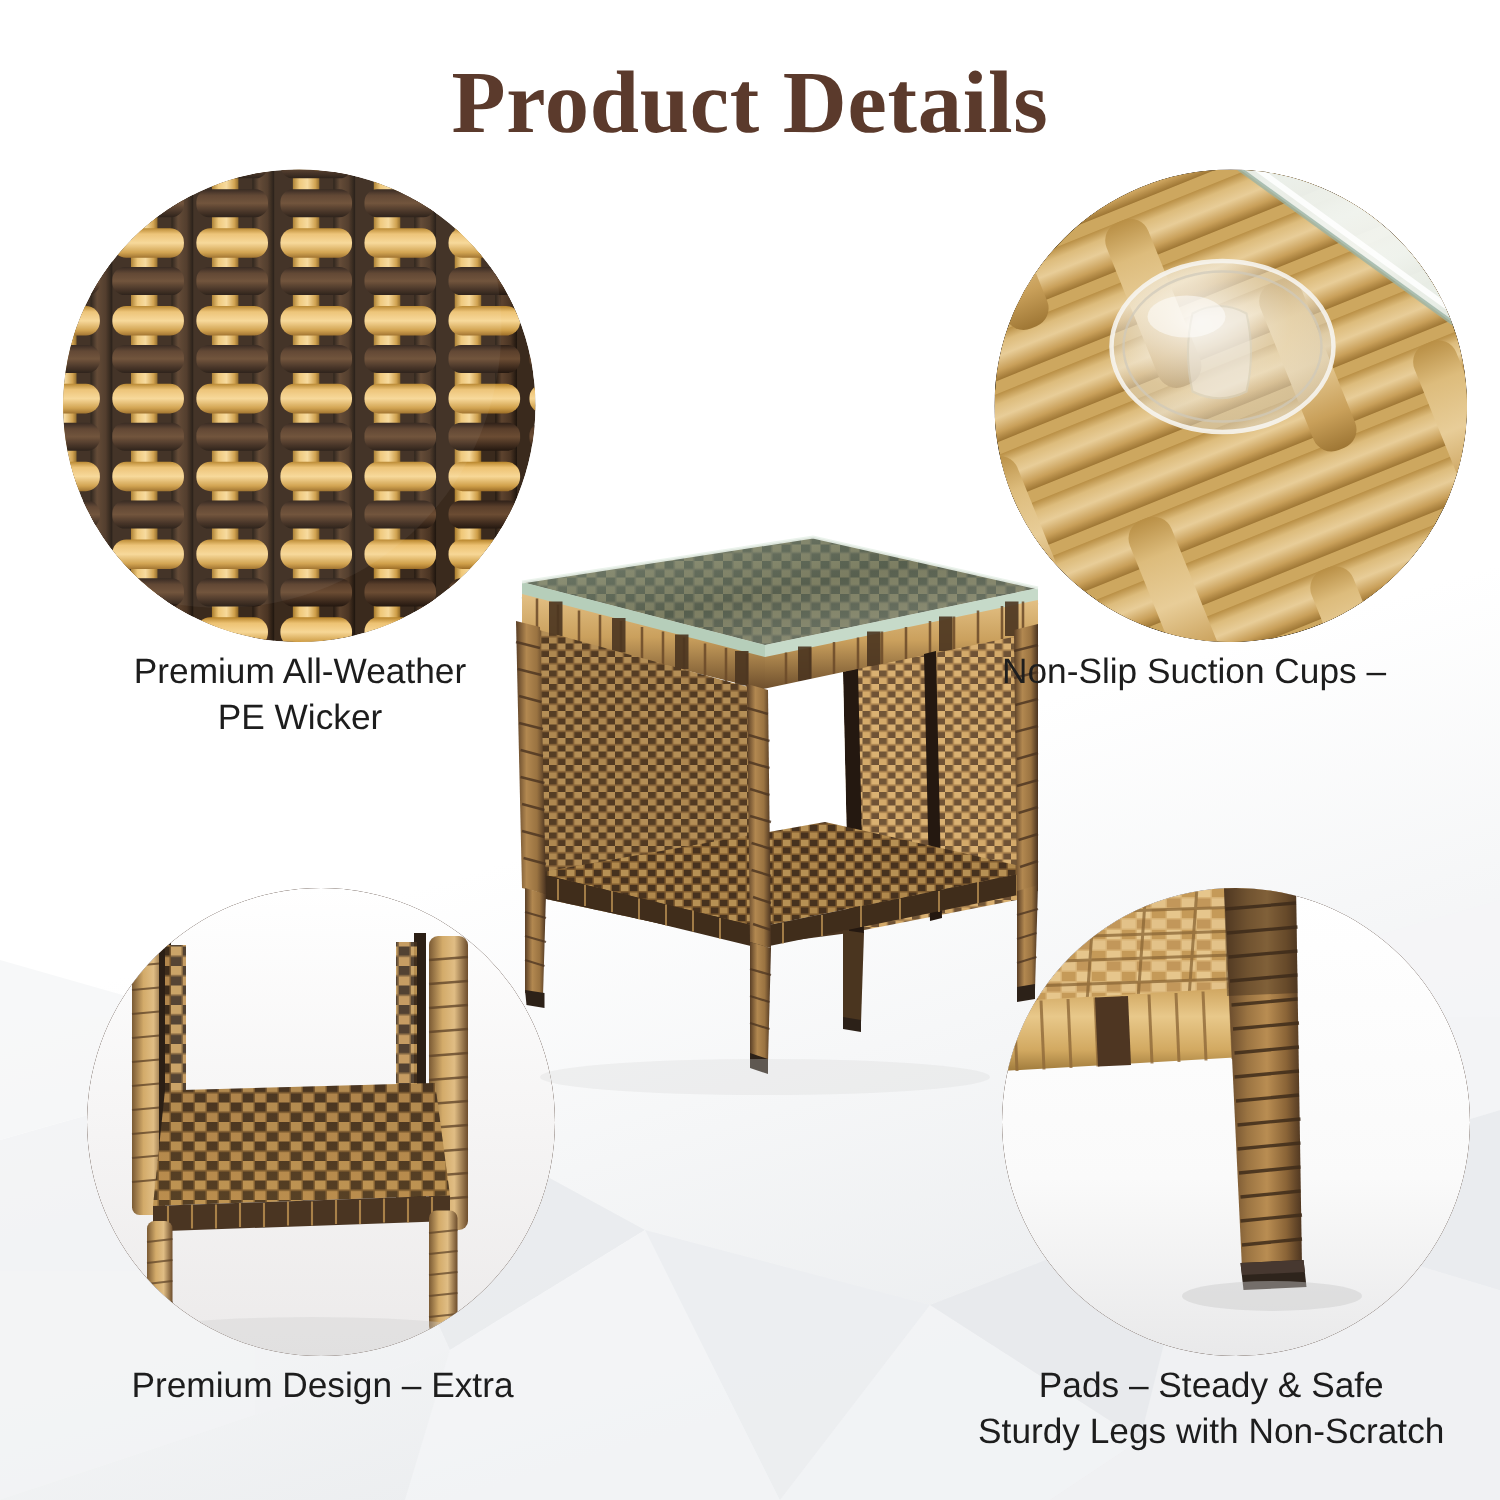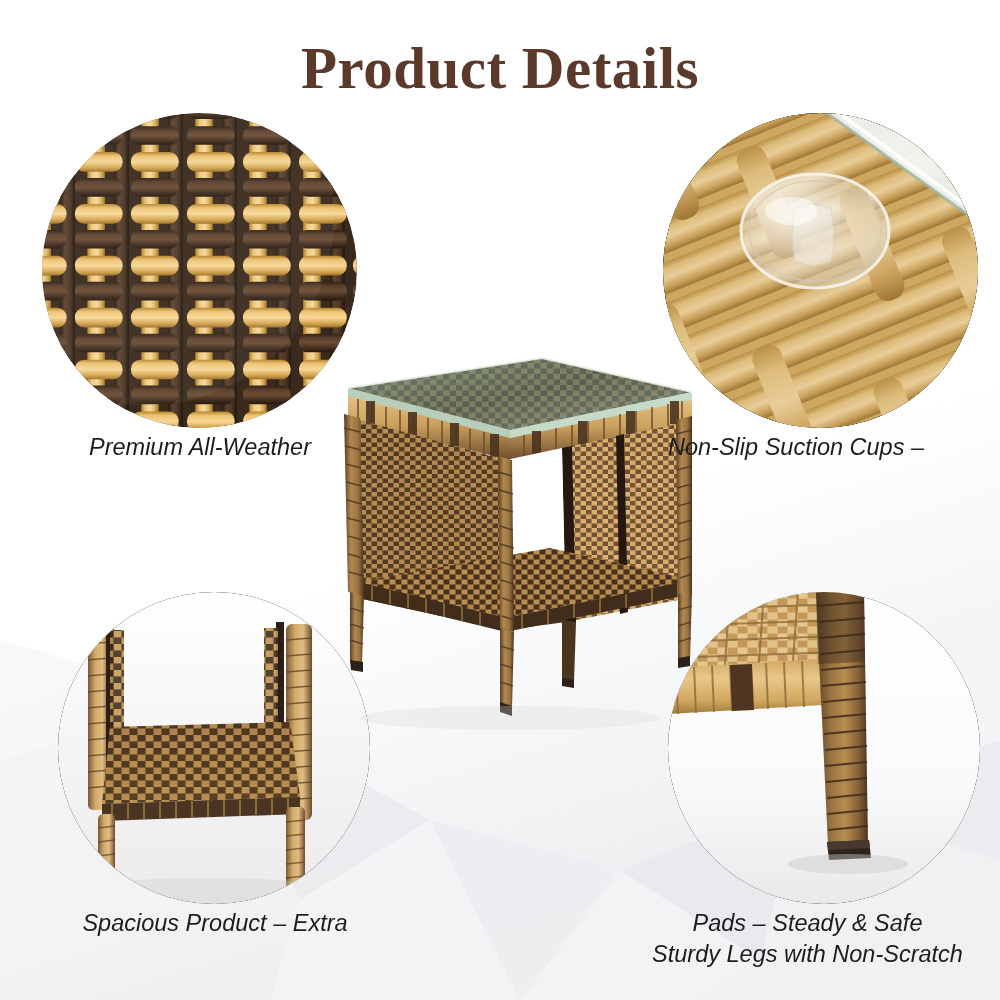--- a/index.html
+++ b/index.html
@@ -37,21 +37,20 @@
   .circ-inner{position:absolute;inset:0;border-radius:50%;overflow:hidden;}
 
   
   .weave-tex{position:absolute;left:-6%;top:-6%;width:112%;height:112%;}
 
   
   .caption{
     position:absolute;text-align:center;z-index:7;
     color:#1d1d1d;font-size:23.5px;line-height:31px;
     font-family:"Liberation Sans", sans-serif;
-    font-style:italic;
   }
 
   
   .product{position:absolute;left:300px;top:330px;width:400px;height:420px;z-index:5;}
 
   .svgfill{display:block;width:100%;height:100%;}
 </style>
 </head>
 <body>
 
@@ -259,20 +258,21 @@
             <rect x="318" y="326" width="30" height="18" rx="8"></rect>
           </g>
         </g>
         <ellipse cx="120" cy="120" rx="180" ry="180" fill="#ffffff" opacity="0.05"></ellipse>
       </svg>
     </div>
   </div>
 
   <div class="caption" style="left:20px;top:432px;width:360px;">
     <div>Premium All-Weather</div>
+    <div>PE Wicker</div>
   </div>
 
   <div class="circle ringed" style="left:663px;top:113px;width:315px;height:315px;">
     <div class="circ-inner">
       <svg class="svgfill" viewBox="0 0 315 315" preserveAspectRatio="xMidYMid slice">
         <defs>
           <linearGradient id="tanStrand" x1="0" y1="0" x2="0" y2="1">
             <stop offset="0" stop-color="#b98f45"></stop>
             <stop offset="0.22" stop-color="#ddbc7c"></stop>
             <stop offset="0.5" stop-color="#e8cd98"></stop>
@@ -460,21 +460,21 @@
           <line x1="228" y1="272" x2="247" y2="270"></line>
           <line x1="228" y1="286" x2="247" y2="284"></line>
         </g>
 
         <ellipse cx="150" cy="300" rx="130" ry="14" fill="#cfcfcf" opacity="0.35"></ellipse>
       </svg>
     </div>
   </div>
 
   <div class="caption" style="left:40px;top:908px;width:350px;">
-    <div>Spacious Product – Extra</div>
+    <div>Premium Design – Extra</div>
   </div>
 
   <div class="circle ringed" style="left:668px;top:592px;width:312px;height:312px;">
     <div class="circ-inner">
       <svg class="svgfill" viewBox="0 0 312 312" preserveAspectRatio="xMidYMid slice">
         <defs>
           <linearGradient id="legG" x1="0" y1="0" x2="1" y2="0">
             <stop offset="0" stop-color="#5e4228"></stop>
             <stop offset="0.3" stop-color="#9b7442"></stop>
             <stop offset="0.55" stop-color="#b98d52"></stop>

